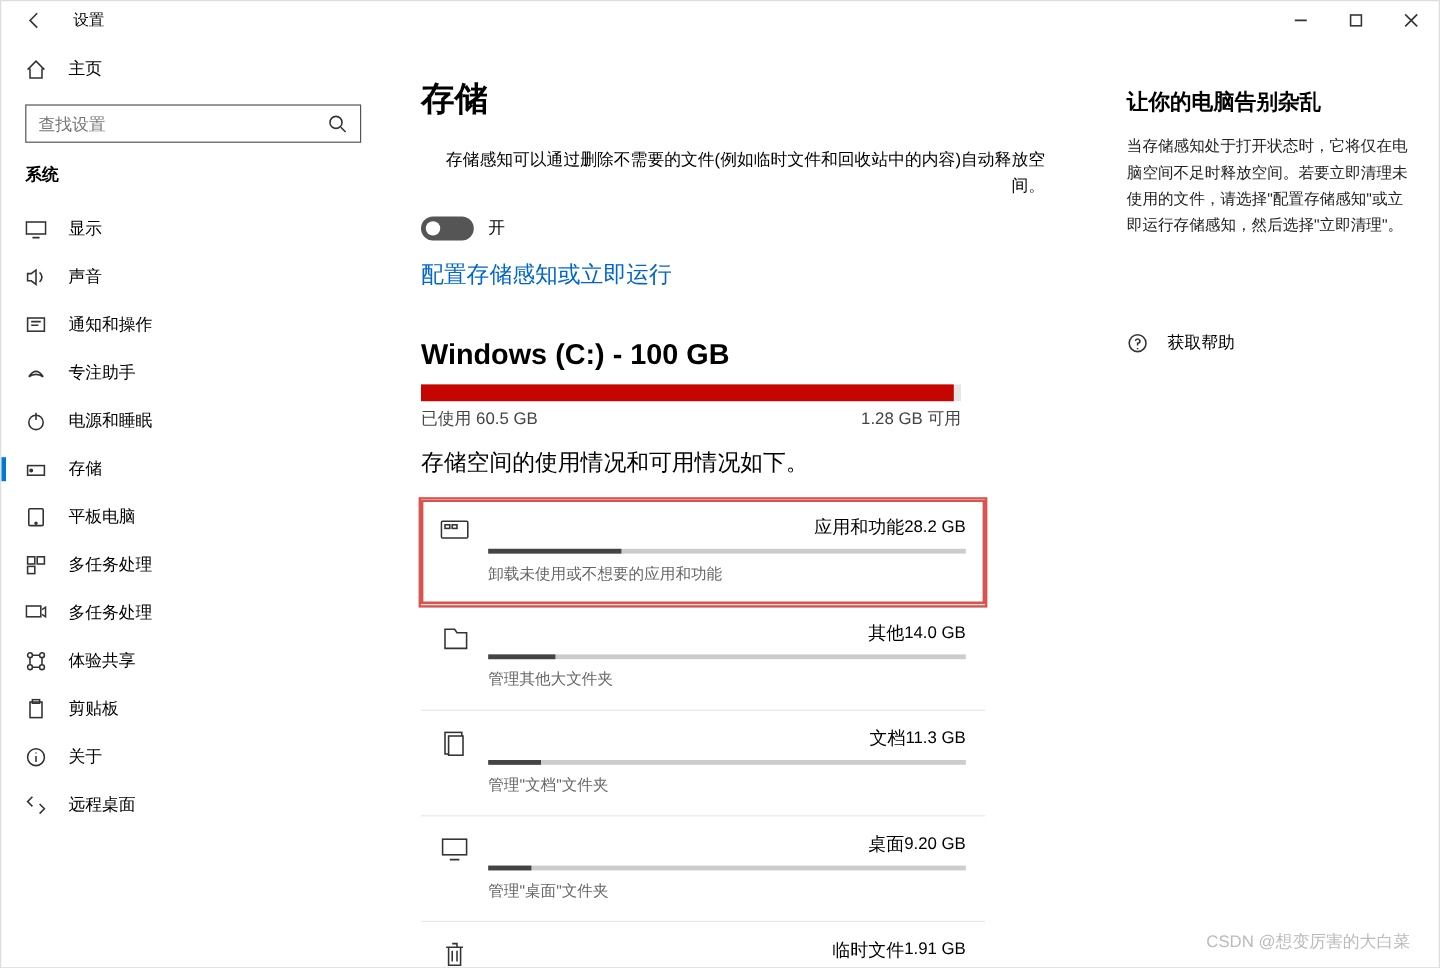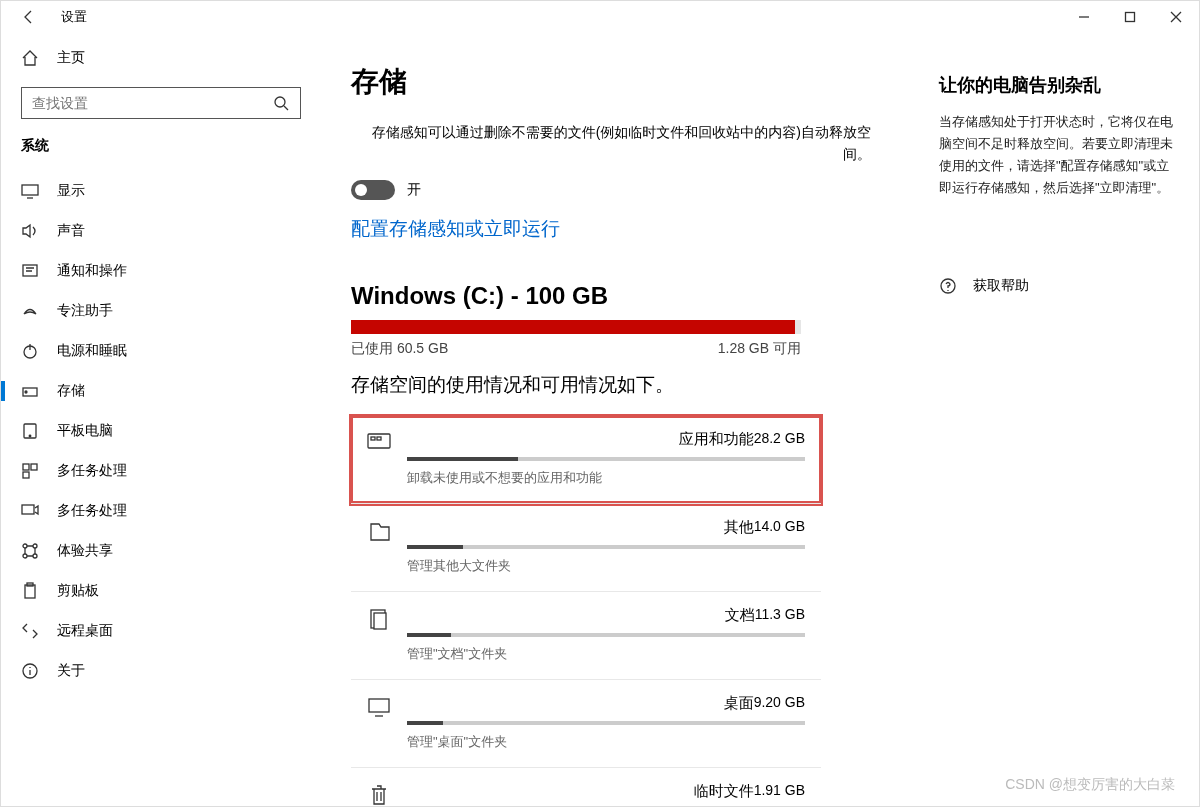--- a/index.html
+++ b/index.html
@@ -194,33 +194,33 @@
           <svg width="18" height="18" viewBox="0 0 18 18">
             <rect x="4" y="3" width="10" height="13"></rect>
             <rect x="6" y="1" width="6" height="3"></rect>
           </svg>
         </span>
         <span>剪贴板</span>
       </div>
     <div class="nav-item">
         <span class="nav-icon">
           <svg width="18" height="18" viewBox="0 0 18 18">
-            <path d="M6 2 L2 6 L6 10 M12 8 L16 12 L12 16"></path>
-          </svg>
-        </span>
-        <span>远程桌面</span>
-      </div>
-    <div class="nav-item">
-        <span class="nav-icon">
-          <svg width="18" height="18" viewBox="0 0 18 18">
             <circle cx="9" cy="9" r="7"></circle>
             <path d="M9 5 V6 M9 8 V13"></path>
           </svg>
         </span>
         <span>关于</span>
+      </div>
+    <div class="nav-item">
+        <span class="nav-icon">
+          <svg width="18" height="18" viewBox="0 0 18 18">
+            <path d="M6 2 L2 6 L6 10 M12 8 L16 12 L12 16"></path>
+          </svg>
+        </span>
+        <span>远程桌面</span>
       </div>
   </div>
 
   <div class="content">
     <div class="page-title">存储</div>
     <div class="desc">存储感知可以通过删除不需要的文件(例如临时文件和回收站中的内容)自动释放空间。</div>
     <div class="toggle">
       <div class="toggle-track">
           <div class="toggle-thumb"></div>
         </div>

